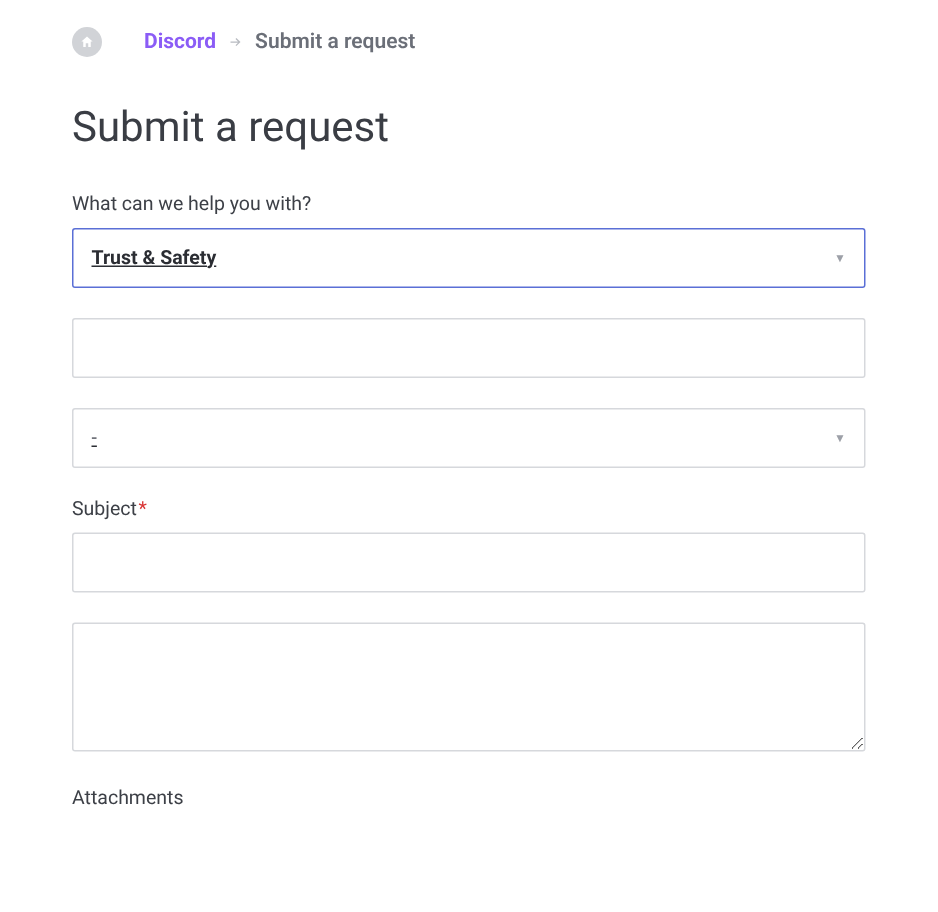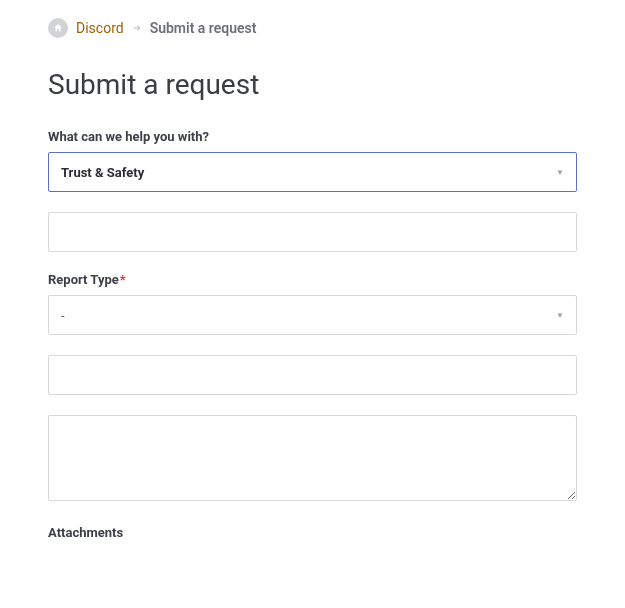--- a/index.html
+++ b/index.html
@@ -23,45 +23,46 @@
       height: 20px;
       border-radius: 50%;
       background: #d1d3d7;
       display: flex;
       align-items: center;
       justify-content: center;
     }
     .home-circle svg { width: 10px; height: 10px; fill: #ffffff; }
     .breadcrumb-arrow { color: #b8bbc1; width: 10px; display:flex; align-items:center; justify-content:center;}
     .breadcrumb-arrow svg { width: 10px; height: 10px; fill: #b8bbc1; }
-    .bc-link { color: #a16207; font-weight: 400; cursor: pointer; }
+    .bc-link { color: #8b5cf6; font-weight: 700; cursor: pointer; margin-left: 20px; }
     .bc-current { color: #6b6f78; font-weight: 600; }
     h1.page-title {
       font-size: 28px;
       font-weight: 400;
       color: #3a3d44;
       margin-bottom: 28px;
     }
     .field-block { margin-bottom: 20px; }
     .field-label {
       font-size: 13px;
-      font-weight: 700;
+      font-weight: 400;
       color: #3d4047;
       margin-bottom: 8px;
       display: block;
     }
     .req { color: #d93636; margin-left: 1px; }
     .text-input, .select-input, .textarea-input, .dropzone {
       width: 100%;
       border: 1px solid #d6d8dc;
       border-radius: 2px;
       background: #ffffff;
       font-family: inherit;
       font-size: 13px;
       color: #2b2d33;
+      text-decoration: underline;
     }
     .text-input { height: 40px; padding: 0 12px; }
     .select-input {
       height: 40px;
       padding: 0 34px 0 12px;
       position: relative;
       display: flex;
       align-items: center;
       cursor: pointer;
     }
@@ -114,30 +115,30 @@
     <span class="select-value">Trust &amp; Safety</span>
     <span class="caret">▼</span>
   </div>
 </div>
 
 <div class="field-block">
   <input type="text" class="text-input" value="" style="">
 </div>
 
 <div class="field-block">
-  <label class="field-label">
-    <span>Report Type</span><span class="req">*</span>
-  </label>
   <div class="select-input">
     <span class="select-value-plain">-</span>
     <span class="caret">▼</span>
   </div>
 </div>
 
 <div class="field-block">
+  <label class="field-label">
+    <span>Subject</span><span class="req">*</span>
+  </label>
   <input type="text" class="text-input" value="" style="">
 </div>
 
 <div class="field-block">
   <textarea class="textarea-input" value="" style=""></textarea>
 </div>
 
 <div class="field-block">
   <label class="field-label">
     <span>Attachments</span>

